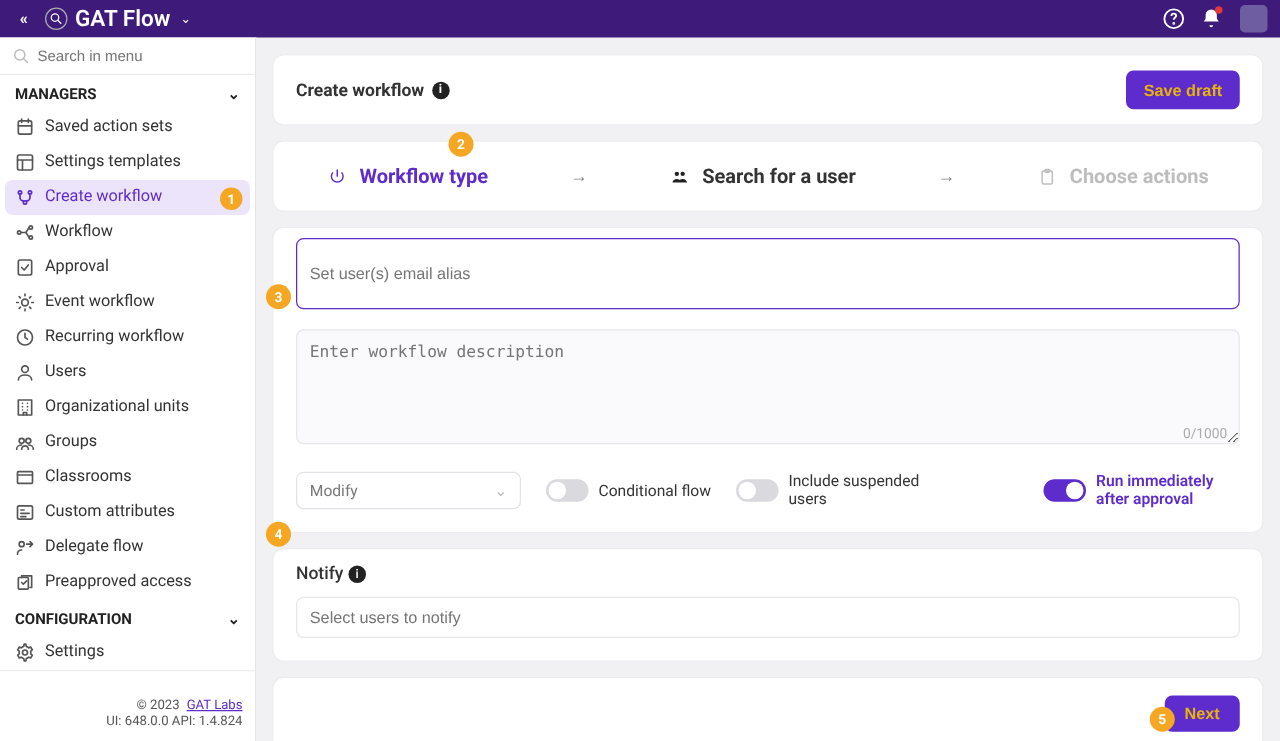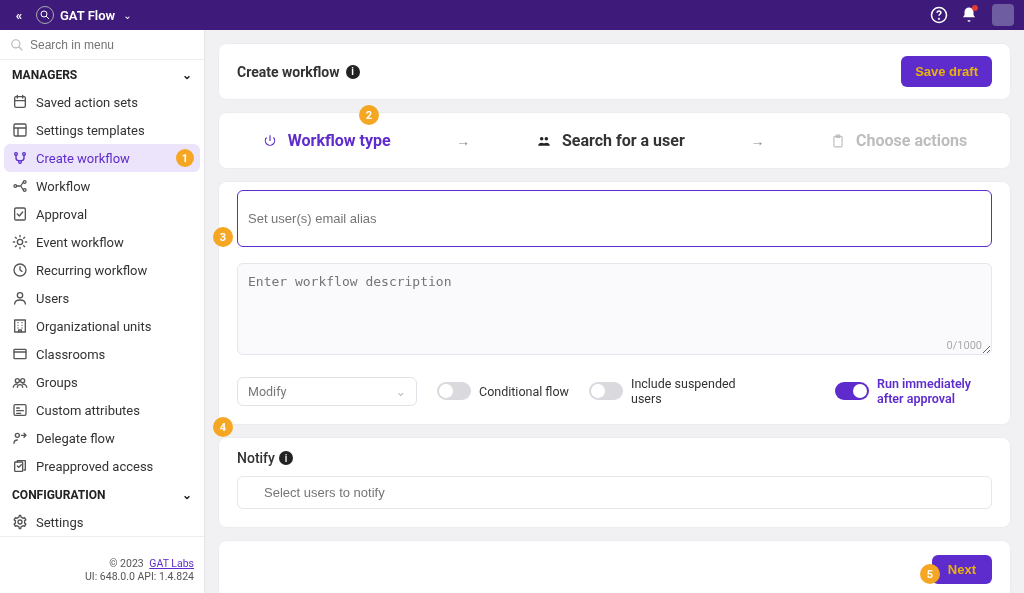--- a/index.html
+++ b/index.html
@@ -3,34 +3,34 @@
 <meta charset="utf-8">
 <style>
   * { box-sizing: border-box; margin: 0; padding: 0; }
   body { font-family: -apple-system, BlinkMacSystemFont, "Segoe UI", Roboto, Arial, sans-serif; font-size: 13px; color: #333; background: #f1f1f3; }
   .app { display: flex; flex-direction: column; width: 1024px; height: 593px; overflow: hidden; }
   .topbar { height: 30px; background: #3e1a7a; display: flex; align-items: center; padding: 0 10px; color: #fff; }
   .topbar .collapse-icon { width:18px; text-align:center; font-weight:bold; cursor:pointer; }
   .brand { display:flex; align-items:center; gap:6px; margin-left:8px; cursor:pointer;}
   .brand .logo { width:18px; height:18px; border-radius:50%; border:1px solid #aaa; display:flex; align-items:center; justify-content:center;}
   .brand .logo svg { width:12px; height:12px;}
-  .brand .name { font-weight:600; font-size:13px;}
+  .brand .name { font-weight:600; font-size:18px;}
   .brand .chev { font-size:10px; margin-left:2px;}
   .topbar .spacer { flex:1;}
   .topbar .tb-icon { width:22px; height:22px; display:flex; align-items:center; justify-content:center; margin-left:8px; cursor:pointer; position:relative;}
   .topbar .avatar { width:22px; height:22px; background:#6e5da0; border-radius:4px; margin-left:12px;}
   .red-dot { position:absolute; top:1px; right:2px; width:6px; height:6px; background:#e53935; border-radius:50%;}
 
   .body { flex:1; display:flex; min-height:0; }
   .sidebar { width:205px; background:#fff; border-right:1px solid #e5e5e9; display:flex; flex-direction:column; }
   .search-row { display:flex; align-items:center; padding:6px 10px; color:#9e9e9e; gap:6px; border-bottom:1px solid #eee; height:30px;}
   .search-row input { border:none; outline:none; font-size:12px; flex:1; color:#666; background:transparent;}
   .section-hdr { display:flex; align-items:center; justify-content:space-between; padding:8px 12px 6px; font-weight:700; font-size:12px; color:#222; cursor:pointer;}
   .menu { list-style:none; }
-  .menu li { display:flex; align-items:center; gap:8px; padding:6px 12px; font-size:13px; cursor:pointer; color:#333; position:relative;}
+  .menu li { display:flex; align-items:flex-start; gap:8px; padding:6px 12px; font-size:13px; cursor:pointer; color:#333; position:relative;}
   .menu li .micon { width:16px; height:16px; display:flex; align-items:center; justify-content:center; color:#555;}
   .menu li.active { background:#ece4fb; color:#5e2bcc; border-radius:6px; margin:0 4px; padding-left:8px;}
   .menu li.active .micon { color:#5e2bcc;}
   .badge-num { position:absolute; right:6px; width:18px; height:18px; border-radius:50%; background:#f5a623; color:#fff; font-size:11px; display:flex; align-items:center; justify-content:center; font-weight:700;}
   .sidebar .grow { flex:1; }
   .sidebar-footer { padding:20px 10px 10px; font-size:10.5px; color:#555; border-top:1px solid #eee;text-align:right;}
   .sidebar-footer a { color:#5e2bcc; text-decoration:underline;}
   .sidebar-footer span:first-child { margin-right:3px;}
 
   .main { flex:1; overflow:auto; padding:14px; }
@@ -59,21 +59,21 @@
   .toggle-item { display:flex; align-items:center; gap:8px; font-size:12.5px;}
   .toggle { width:34px; height:18px; background:#d9d9de; border-radius:9px; position:relative; cursor:pointer; flex-shrink:0;}
   .toggle .knob { width:14px; height:14px; background:#fff; border-radius:50%; position:absolute; top:2px; left:2px; transition:left .1s;}
   .toggle.on { background:#5e2bcc;}
   .toggle.on .knob { left:18px;}
   .toggle-item.on-label { color:#5e2bcc; font-weight:600;}
   .toggle-item .tlabel { max-width:115px; line-height:1.2;}
 
   .notify-card { padding:12px 18px 18px; margin-bottom:14px;}
   .notify-title { font-size:14px; font-weight:500; margin-bottom:10px; display:flex; align-items:center; gap:4px;}
-  .notify-input { width:100%; border:1px solid #e6e6ec; border-radius:6px; padding:8px 26px; font-size:13px; outline:none; color:#aaa; background:#fff;}
+  .notify-input { width:100%; border:1px solid #e6e6ec; border-radius:6px; padding:8px 10px; font-size:13px; outline:none; color:#aaa; background:#fff;}
 
   .footer-card { display:flex; justify-content:flex-end; align-items:center; padding:14px 18px; position:relative;}
   .main-inner { position:relative;}
   .outer-badge { position:absolute; width:20px; height:20px; border-radius:50%; background:#f5a623; color:#fff; font-size:11px; display:flex; align-items:center; justify-content:center; font-weight:700; z-index:20;}
 </style>
 </head>
 <body>
 
 <div class="app">
 
@@ -204,35 +204,35 @@
               <svg viewBox="0 0 24 24" fill="none" stroke="currentColor" stroke-width="2" stroke-linecap="round" stroke-linejoin="round">
                 <rect x="4" y="3" width="16" height="18"></rect>
                 <path d="M9 7h0M15 7h0M9 11h0M15 11h0M9 15h0M15 15h0M10 21v-3h4v3"></path>
               </svg>
             </span>
             <span>Organizational units</span>
           </li>
           <li>
             <span class="micon">
               <svg viewBox="0 0 24 24" fill="none" stroke="currentColor" stroke-width="2" stroke-linecap="round" stroke-linejoin="round">
-                <rect x="3" y="5" width="18" height="14" rx="1"></rect>
-                <path d="M3 9h18"></path>
-              </svg>
-            </span>
-            <span>Classrooms</span>
-          </li>
-          <li>
-            <span class="micon">
-              <svg viewBox="0 0 24 24" fill="none" stroke="currentColor" stroke-width="2" stroke-linecap="round" stroke-linejoin="round">
                 <circle cx="8" cy="10" r="3"></circle>
                 <circle cx="16" cy="10" r="3"></circle>
                 <path d="M2 20c0-3 3-5 6-5M22 20c0-3-3-5-6-5M8 20c0-2 2-4 4-4s4 2 4 4"></path>
               </svg>
             </span>
             <span>Groups</span>
+          </li>
+          <li>
+            <span class="micon">
+              <svg viewBox="0 0 24 24" fill="none" stroke="currentColor" stroke-width="2" stroke-linecap="round" stroke-linejoin="round">
+                <rect x="3" y="5" width="18" height="14" rx="1"></rect>
+                <path d="M3 9h18"></path>
+              </svg>
+            </span>
+            <span>Classrooms</span>
           </li>
           <li>
             <span class="micon">
               <svg viewBox="0 0 24 24" fill="none" stroke="currentColor" stroke-width="2" stroke-linecap="round" stroke-linejoin="round">
                 <rect x="3" y="4" width="18" height="16" rx="2"></rect>
                 <path d="M7 9h4M7 13h10M7 17h6"></path>
               </svg>
             </span>
             <span>Custom attributes</span>
           </li>

